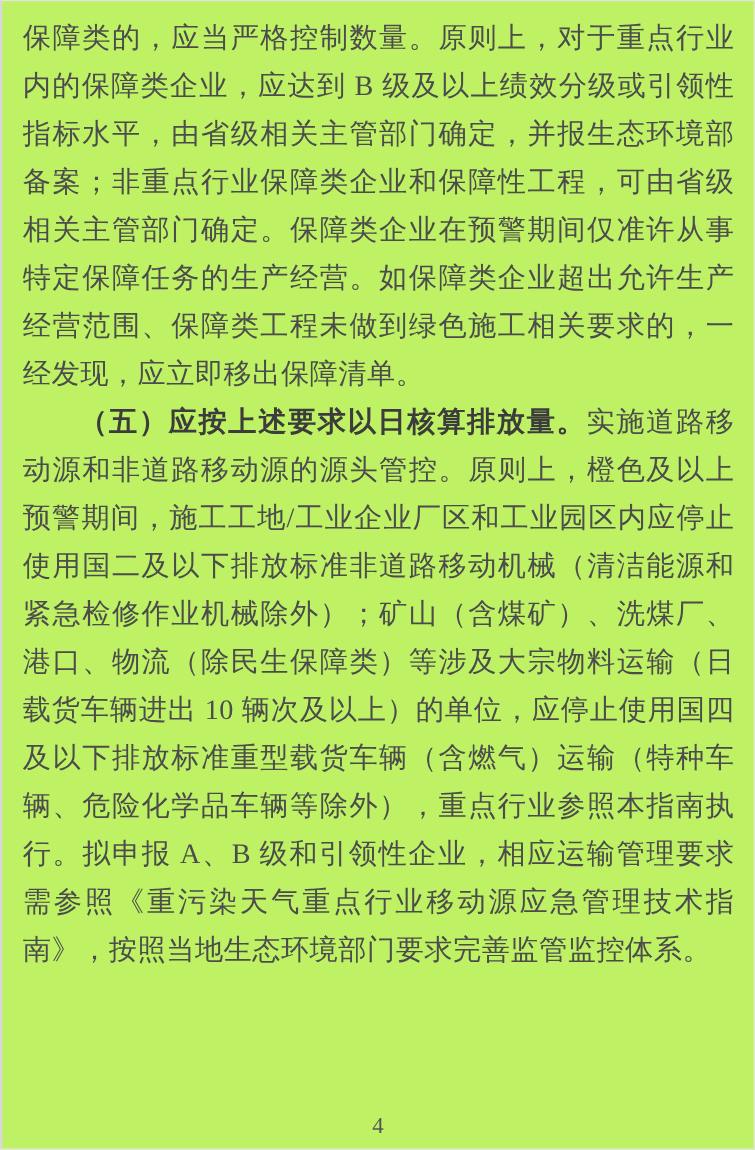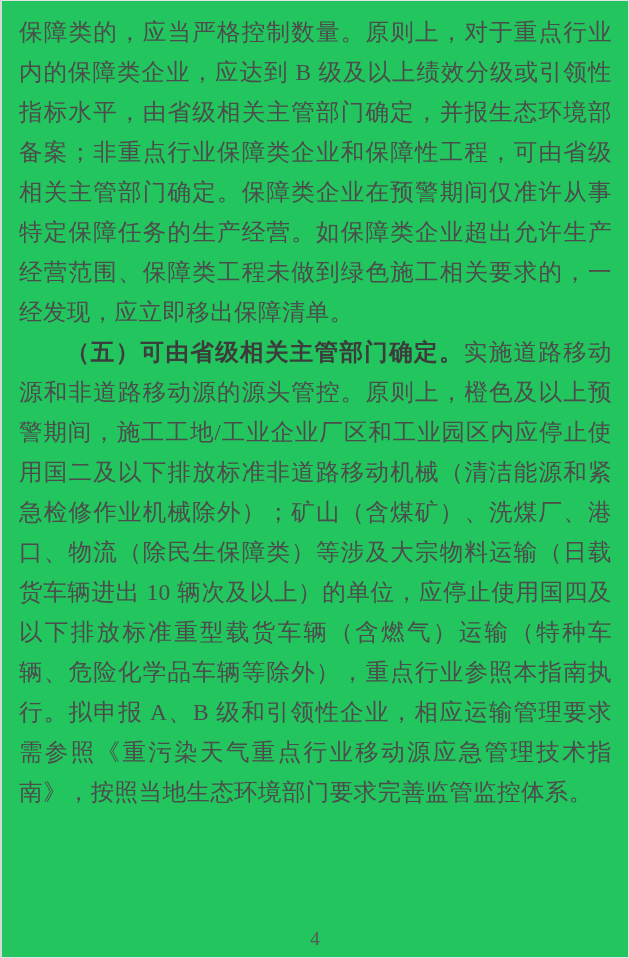--- a/index.html
+++ b/index.html
@@ -5,21 +5,21 @@
   html, body {
     margin: 0;
     padding: 0;
     background: #f2f2f2;
   }
   .page {
     position: relative;
     width: 629px;
     height: 958px;
     margin: 0 auto;
-    background: #22c55e;
+    background: #bef264;
     box-sizing: border-box;
     border: 1px solid #e3e3e3;
     border-left: 2px solid #d8d8d8;
     overflow: hidden;
     font-family: "Liberation Serif", "DejaVu Serif", serif;
   }
   .doc-body {
     padding: 11px 16px 0 17px;
     font-size: 23.5px;
     line-height: 40px;
@@ -53,18 +53,18 @@
 </style>
 </head>
 <body>
 
 <div class="page">
   <div class="doc-body">
 
     <p><span class="para-text">保障类的，应当严格控制数量。原则上，对于重点行业内的保障类企业，应达到 B 级及以上绩效分级或引领性指标水平，由省级相关主管部门确定，并报生态环境部备案；非重点行业保障类企业和保障性工程，可由省级相关主管部门确定。保障类企业在预警期间仅准许从事特定保障任务的生产经营。如保障类企业超出允许生产经营范围、保障类工程未做到绿色施工相关要求的，一经发现，应立即移出保障清单。</span></p>
 
 
-    <p class="para-indent"><span class="para-heading">（五）可由省级相关主管部门确定。</span><span class="para-text">实施道路移动源和非道路移动源的源头管控。原则上，橙色及以上预警期间，施工工地/工业企业厂区和工业园区内应停止使用国二及以下排放标准非道路移动机械（清洁能源和紧急检修作业机械除外）；矿山（含煤矿）、洗煤厂、港口、物流（除民生保障类）等涉及大宗物料运输（日载货车辆进出 10 辆次及以上）的单位，应停止使用国四及以下排放标准重型载货车辆（含燃气）运输（特种车辆、危险化学品车辆等除外），重点行业参照本指南执行。拟申报 A、B 级和引领性企业，相应运输管理要求需参照《重污染天气重点行业移动源应急管理技术指南》，按照当地生态环境部门要求完善监管监控体系。</span></p>
+    <p class="para-indent"><span class="para-heading">（五）应按上述要求以日核算排放量。</span><span class="para-text">实施道路移动源和非道路移动源的源头管控。原则上，橙色及以上预警期间，施工工地/工业企业厂区和工业园区内应停止使用国二及以下排放标准非道路移动机械（清洁能源和紧急检修作业机械除外）；矿山（含煤矿）、洗煤厂、港口、物流（除民生保障类）等涉及大宗物料运输（日载货车辆进出 10 辆次及以上）的单位，应停止使用国四及以下排放标准重型载货车辆（含燃气）运输（特种车辆、危险化学品车辆等除外），重点行业参照本指南执行。拟申报 A、B 级和引领性企业，相应运输管理要求需参照《重污染天气重点行业移动源应急管理技术指南》，按照当地生态环境部门要求完善监管监控体系。</span></p>
 
   </div>
 
   <div class="page-footer">4</div>
 </div>
 
 </body></html>

